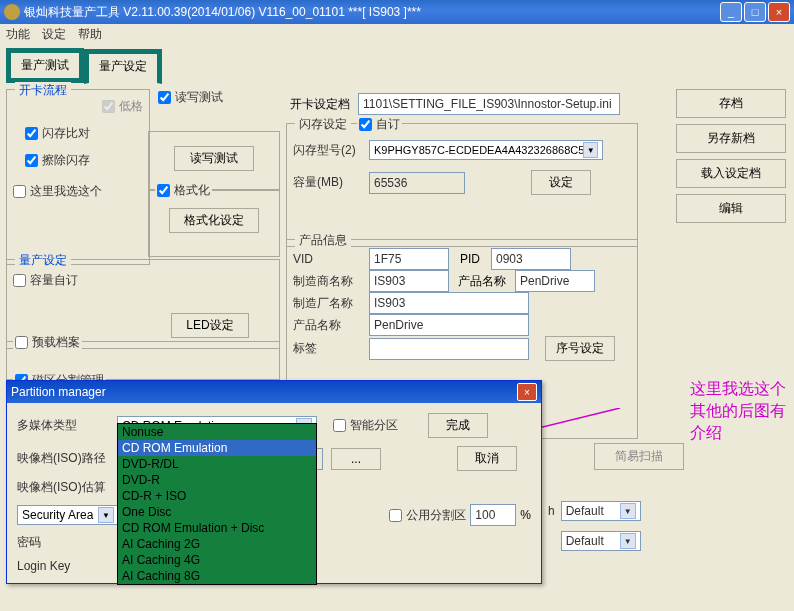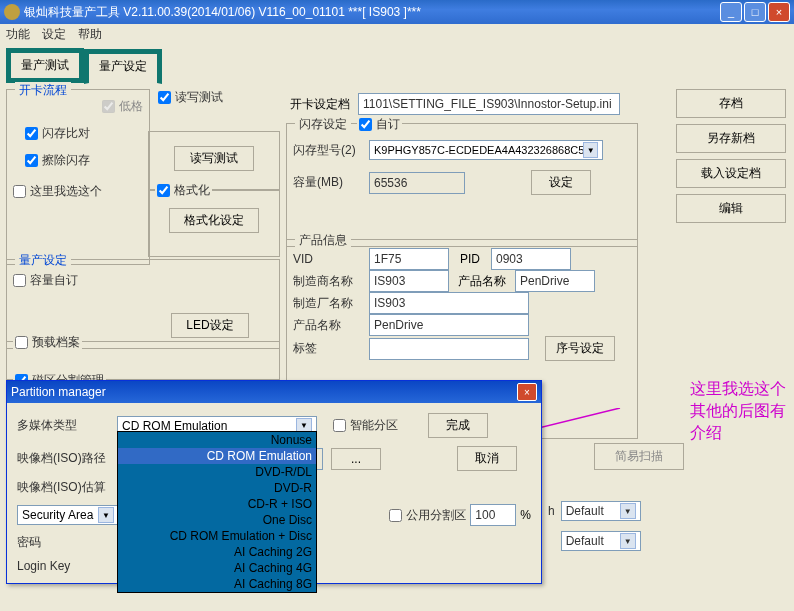--- a/index.html
+++ b/index.html
@@ -30,21 +30,21 @@
 .annotation{position:absolute;right:8px;top:295px;color:#ce00ce;font-size:16px;line-height:22px;z-index:5;}
 .dlg{position:absolute;left:6px;top:380px;width:534px;border:1px solid #0831d9;background:#ece9d8;box-shadow:2px 2px 4px rgba(0,0,0,.3);z-index:10;}
 .dlg .dtb{height:22px;background:linear-gradient(to bottom,#0a46c4,#2667d8);color:#fff;display:flex;align-items:center;padding:0 4px;}
 .dlg .dtb .t{flex:1;}
 .dlg .dtb .close{width:18px;height:16px;background:#d04a2c;border:1px solid #fff;border-radius:2px;display:flex;align-items:center;justify-content:center;font-size:10px;}
 .dlg .dbody{padding:10px;position:relative;height:160px;}
 .dlg .row{display:flex;align-items:center;margin-bottom:8px;}
 .dlg .rlabel{width:100px;color:#333;}
 .select{background:#fff;border:1px solid #7f9db9;padding:2px 4px;font-size:12px;height:20px;box-sizing:border-box;width:200px;display:flex;align-items:center;justify-content:space-between;}
 .select .arrow{width:14px;height:14px;background:#dbe4f0;border:1px solid #9bb6e0;display:flex;align-items:center;justify-content:center;font-size:8px;}
-.dropdown{position:absolute;left:110px;top:28px;width:198px;background:#0369a1;border:1px solid #000;z-index:20;text-align:right;}
+.dropdown{position:absolute;left:110px;top:20px;width:198px;background:#15803d;border:1px solid #000;z-index:20;}
 .dropdown .item{padding:1px 4px;font-size:12px;color:#000;}
 .dropdown .item.selected{background:#316ac5;color:#fff;}
 .arrow-line{position:absolute;left:334px;top:325px;width:288px;height:80px;z-index:7;pointer-events:none;}
 .bottom-controls{position:absolute;left:548px;top:408px;font-size:12px;color:#333;}
 .bottom-controls .row2{display:flex;align-items:center;gap:6px;margin:10px 0;}
 </style>
 </head>
 <body>
 
 <div class="window">

